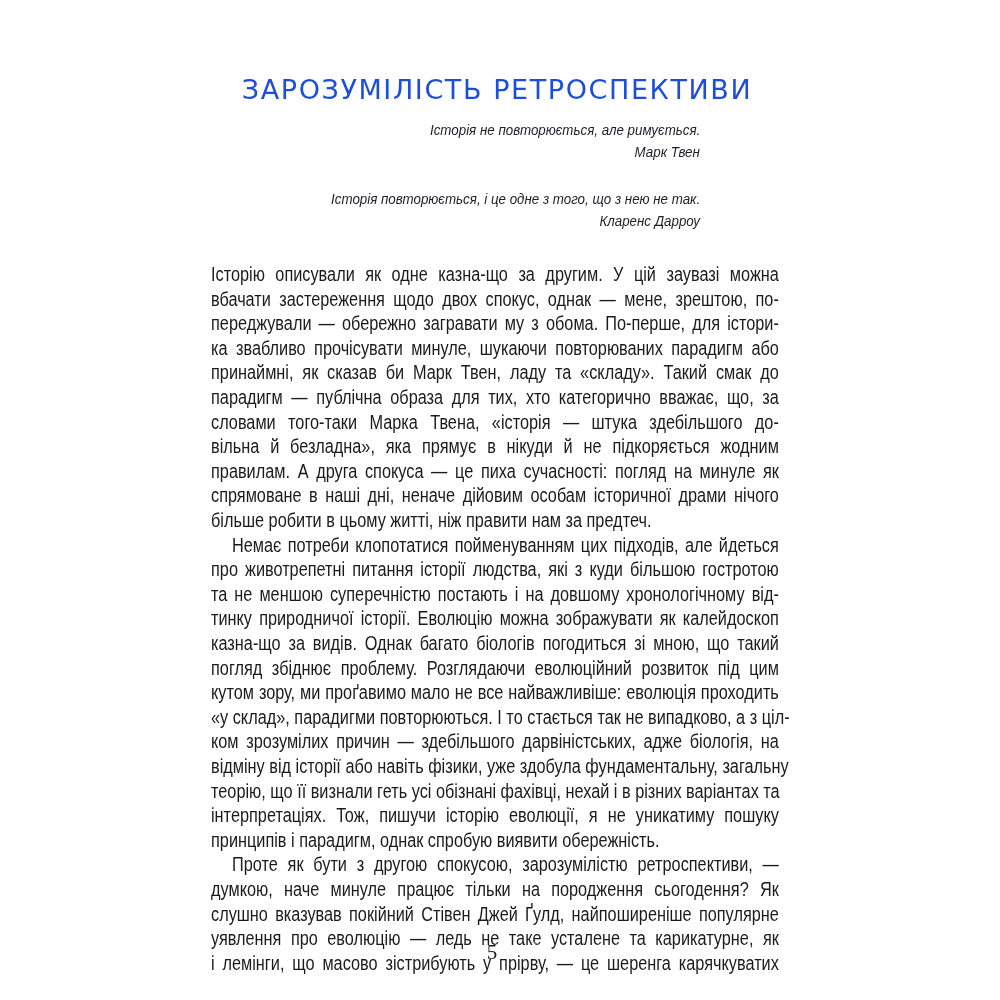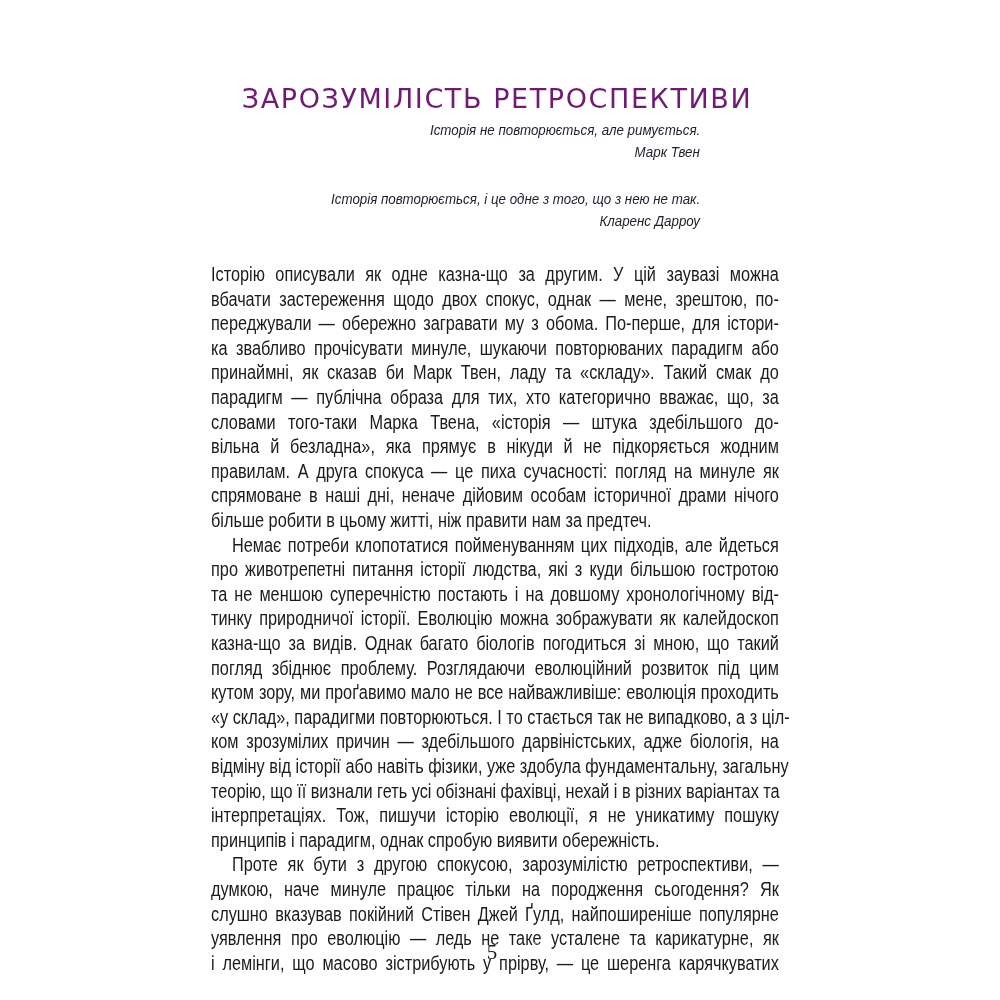--- a/index.html
+++ b/index.html
@@ -1,20 +1,20 @@
 <!DOCTYPE html>
 <html><head>
 <meta charset="utf-8">
 <style>
   html, body { margin:0; padding:0; background:#ffffff; }
   body { width:1000px; height:1000px; position:relative; overflow:hidden; color:#1b1b1d; }
   .title {
     position:absolute; left:222px; top:74px; width:550px;
     font-family:"DejaVu Sans", sans-serif; font-size:27px; letter-spacing:1.6px;
-    white-space:nowrap; text-align:center; color:#701a75; font-weight:normal;margin-top:9px;
+    white-space:nowrap; text-align:center; color:#1d4ed8; font-weight:normal;
   }
   .quote-line {
     position:absolute; right:300px; white-space:nowrap;
     font-family:"Liberation Sans", sans-serif; font-style:italic; font-size:15.5px;
     color:#1d1f2a; transform-origin:right center; transform:scaleX(0.86);
   }
   .body-col { position:absolute; left:211px; top:0; width:568px; }
   .line-wrap {
     position:absolute; left:0; width:676px; 
     transform:scaleX(0.84); transform-origin:left top;

